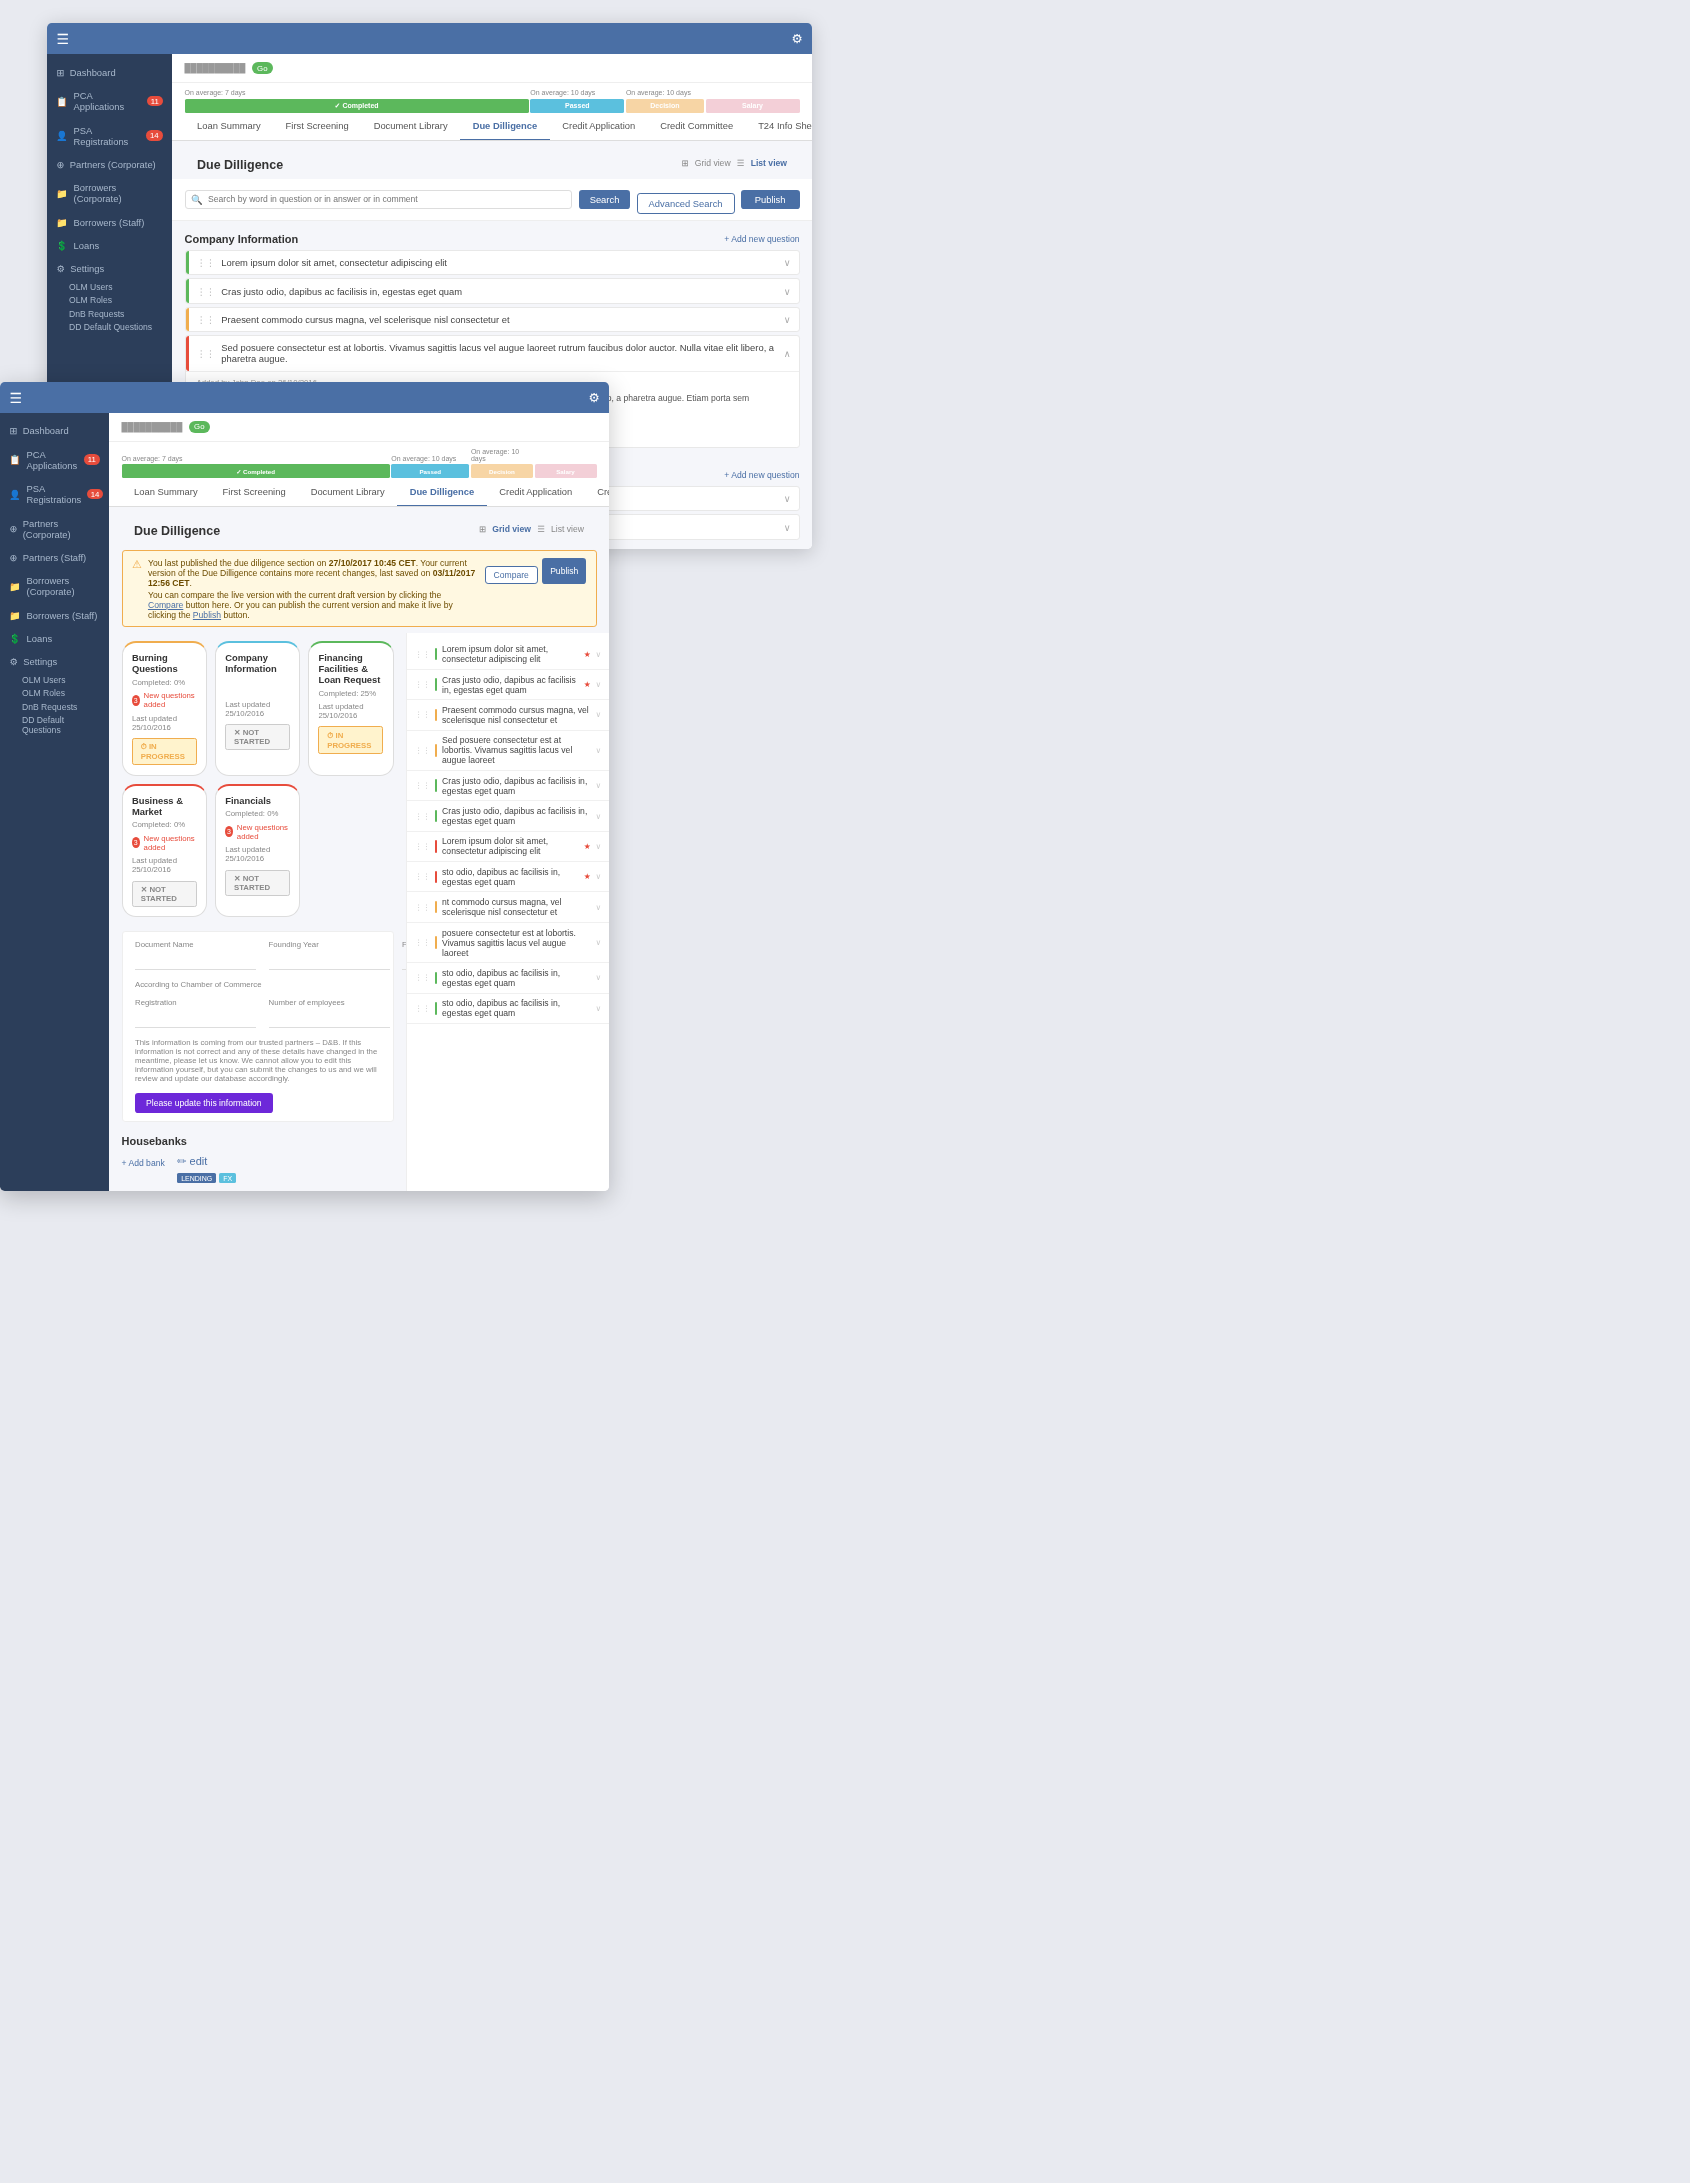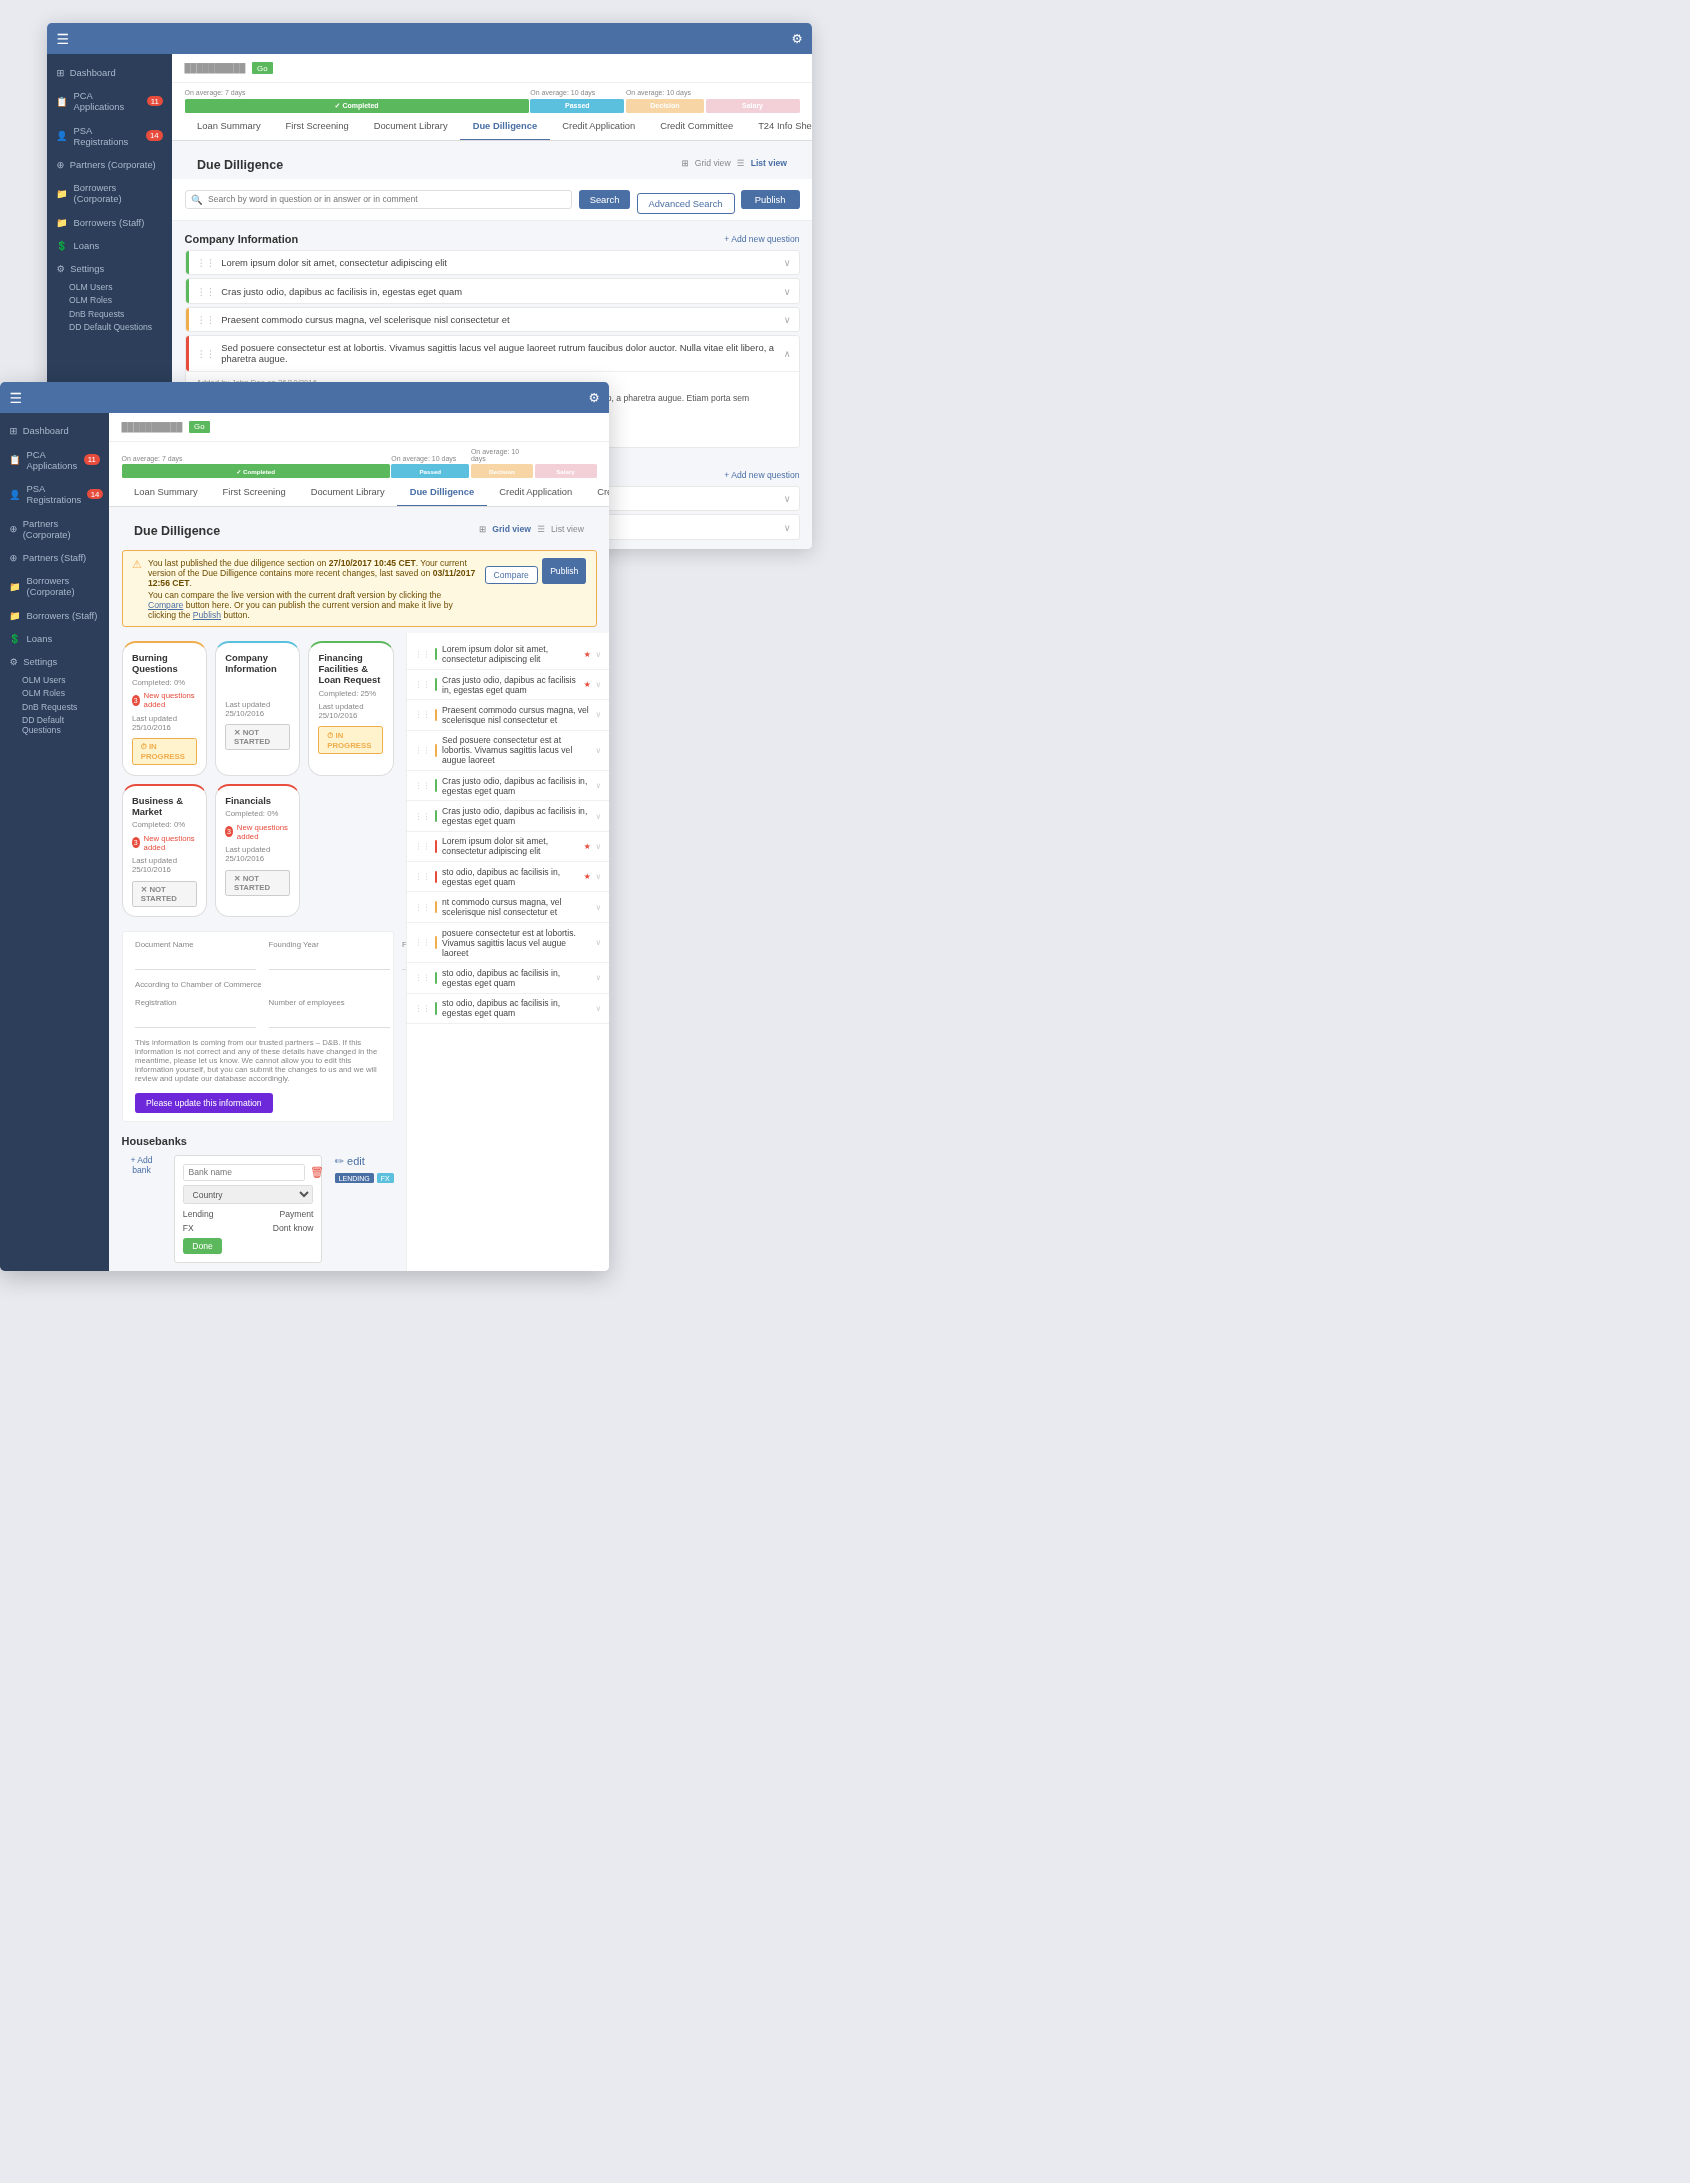--- a/index.html
+++ b/index.html
@@ -111,21 +111,21 @@
     }
     .breadcrumb-text {
       font-size: 8.6px;
       color: #999;
     }
     .go-badge {
       background: #5cb85c;
       color: #fff;
       font-size: 7.8px;
       padding: 1.6px 5.5px;
-      border-radius: 1px;
+      border-radius: 6px;
     }
 
     
     .progress-area {
       background: #fff;
       padding: 6.2px 12.5px 0;
       display: flex;
       gap: 1.6px;
       align-items: flex-end;
     }
@@ -1023,42 +1023,20 @@
             <button class="btn-info">Please update this information</button>
           </div>
 
           <div class="housebanks-section">
             <div class="housebanks-title">Housebanks</div>
             <div style="display:flex;gap:12.5px;align-items:flex-start;">
               <div>
                 <button class="btn-add-bank">+ Add bank</button>
               </div>
 
-              <div class="housebank-card">
-                <div class="hb-row">
-                  <input class="hb-input" type="text" placeholder="Bank name" style="">
-                  <button class="del-btn">🗑</button>
-                </div>
-                <div class="hb-row">
-                  <select class="hb-select">
-                    <option>Country</option>
-                  </select>
-                </div>
-                <div class="hb-row">
-                  <span style="font-size:8.6px;color:#555;">Lending</span>
-                  <span style="font-size:8.6px;color:#555;margin-left:auto;">Payment</span>
-                </div>
-                <div class="hb-row">
-                  <span style="font-size:8.6px;color:#555;">FX</span>
-                  <span style="font-size:8.6px;color:#555;margin-left:auto;">Dont know</span>
-                </div>
-                <div class="hb-row">
-                  <button class="btn-done">Done</button>
-                </div>
-              </div>
 
               <div style="display:flex;flex-direction:column;gap:4.7px;">
                 <div style="display:flex;align-items:center;gap:6.2px;">
                   <a class="edit-link">✏ edit</a>
                 </div>
                 <div style="display:flex;gap:3.1px;">
                   <span class="badge-lending">LENDING</span>
                   <span class="badge-fx">FX</span>
                 </div>
               </div>

